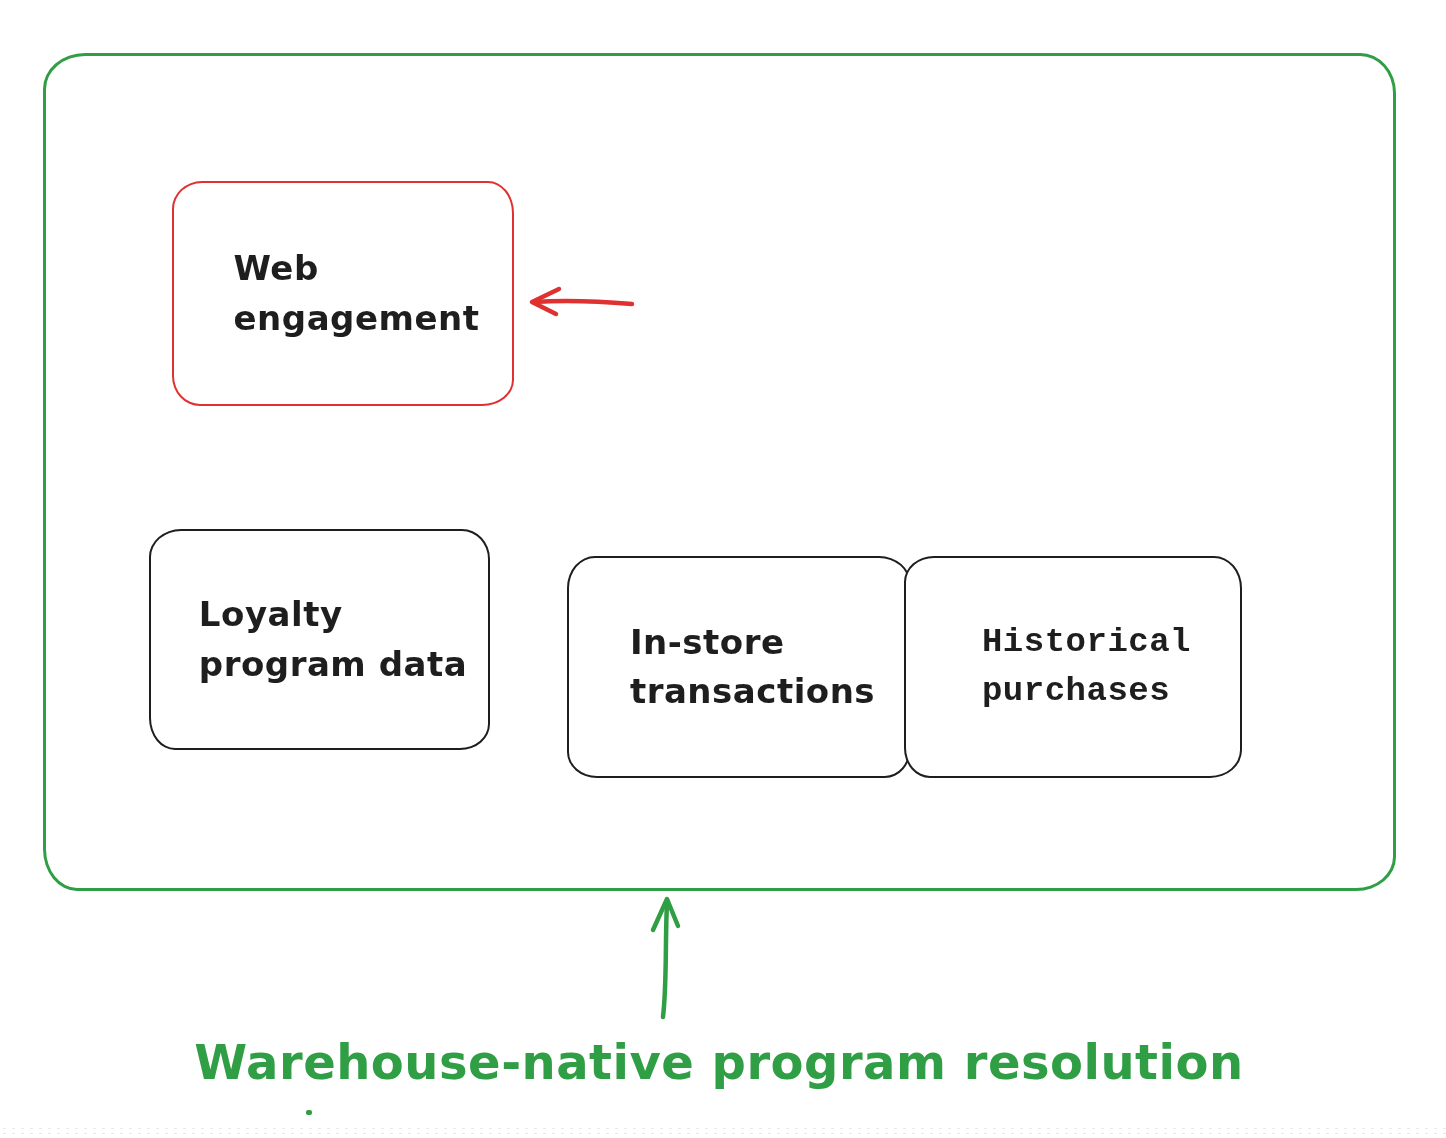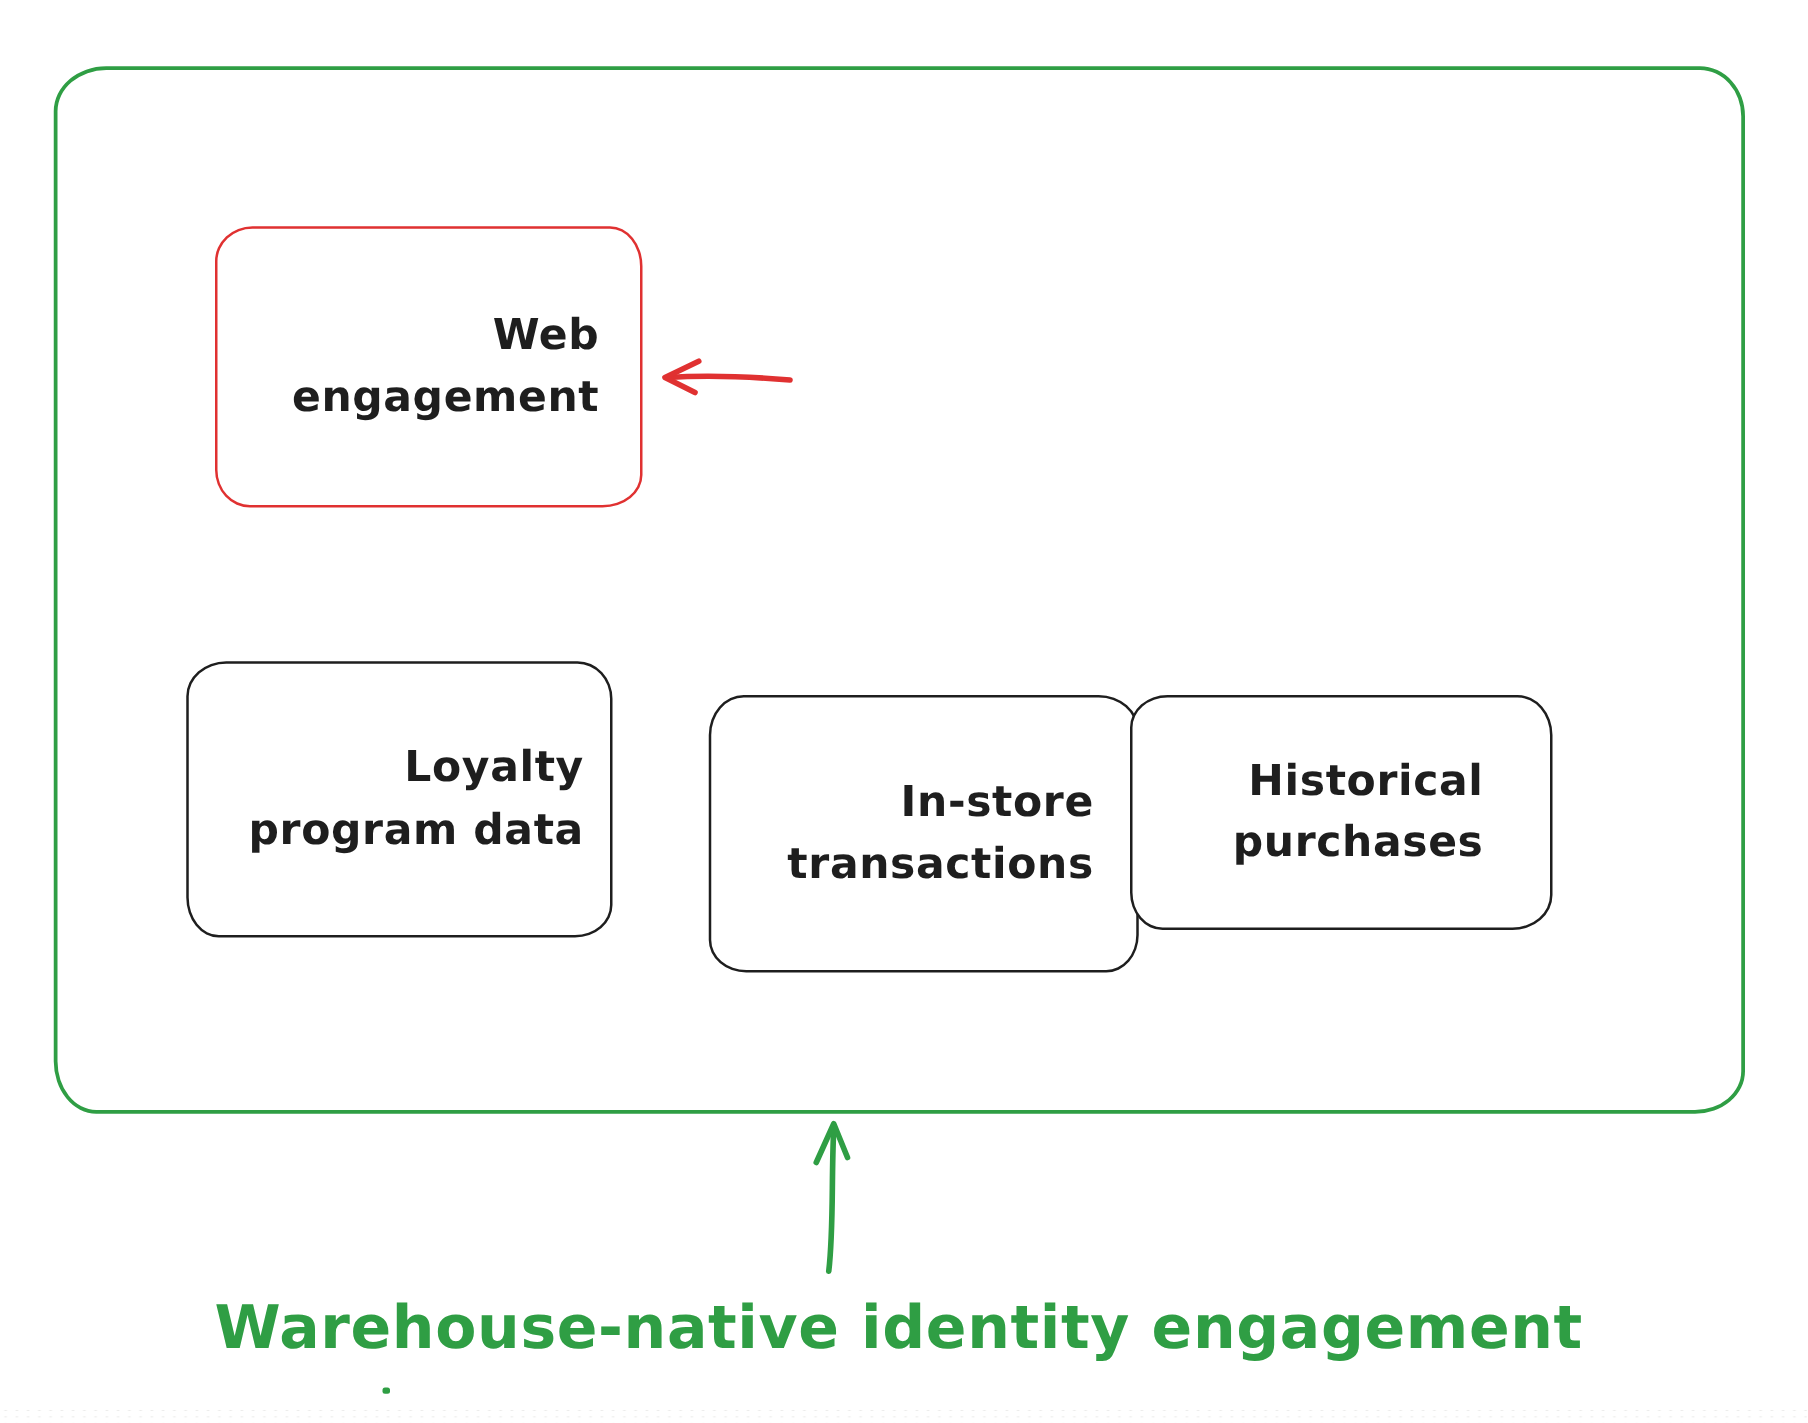--- a/index.html
+++ b/index.html
@@ -17,21 +17,21 @@
     left: 43px; top: 53px; width: 1353px; height: 838px;
     border: 3.5px solid #2f9e44;
     border-radius: 42px 36px 40px 34px / 36px 40px 34px 42px;
     background: transparent;
   }
 
   
   .sketch-box {
     position: absolute;
     display: flex; align-items: center; justify-content: center;
-    text-align: right;
+    text-align: left;
     background: #ffffff;
     padding-left: 27px;
   }
   .sketch-box .box-label {
     white-space: pre-line;
     color: #1e1e1e;
     font-size: 34px;
     font-weight: bold;
     line-height: 1.45;
     letter-spacing: 0.5px;
@@ -47,23 +47,24 @@
     border: 2.5px solid #1e1e1e;
     border-radius: 32px 28px 30px 26px / 28px 30px 26px 32px;
   }
   .box-instore {
     left: 531px; top: 556px; width: 344px; height: 222px;
     border: 2.5px solid #1e1e1e;
     border-radius: 28px 32px 26px 30px / 32px 28px 30px 26px;
     margin-left: 36px;
   }
   .box-historical {
-    left: 904px; top: 556px; width: 338px; height: 188px;
+    left: 904px; top: 556px; width: 338px; height: 222px;
     border: 2.5px solid #1e1e1e;
     border-radius: 30px 28px 32px 26px / 26px 32px 28px 30px;
+    font-family: Liberation Mono, monospace;
   }
 
   .arrow-svg { position: absolute; overflow: visible; }
   .arrow-red { left: 526px; top: 282px; }
   .arrow-green { left: 643px; top: 893px; }
 
   .saas-label {
     position: absolute;
     left: 640px; top: 275px;
     color: #e03131;
@@ -131,19 +132,19 @@
   <div class="sketch-box box-historical">
     <span class="box-label">Historical
 purchases</span>
   </div>
 
   <svg class="arrow-svg arrow-green" width="46" height="128" viewBox="0 0 46 128">
     <path d="M20 124 C 24 90, 22 50, 24 10" fill="none" stroke="#2f9e44" stroke-width="4.5" stroke-linecap="round"></path>
     <path d="M10 37 L 24 6 L 35 33" fill="none" stroke="#2f9e44" stroke-width="4.5" stroke-linecap="round" stroke-linejoin="round"></path>
   </svg>
 
-  <div class="warehouse-label">Warehouse-native identity engagement</div>
+  <div class="warehouse-label">Warehouse-native program resolution</div>
 
   <div class="underline-dot"></div>
 
   <div class="speckle-strip"></div>
 
 </div>
 
 </body></html>

